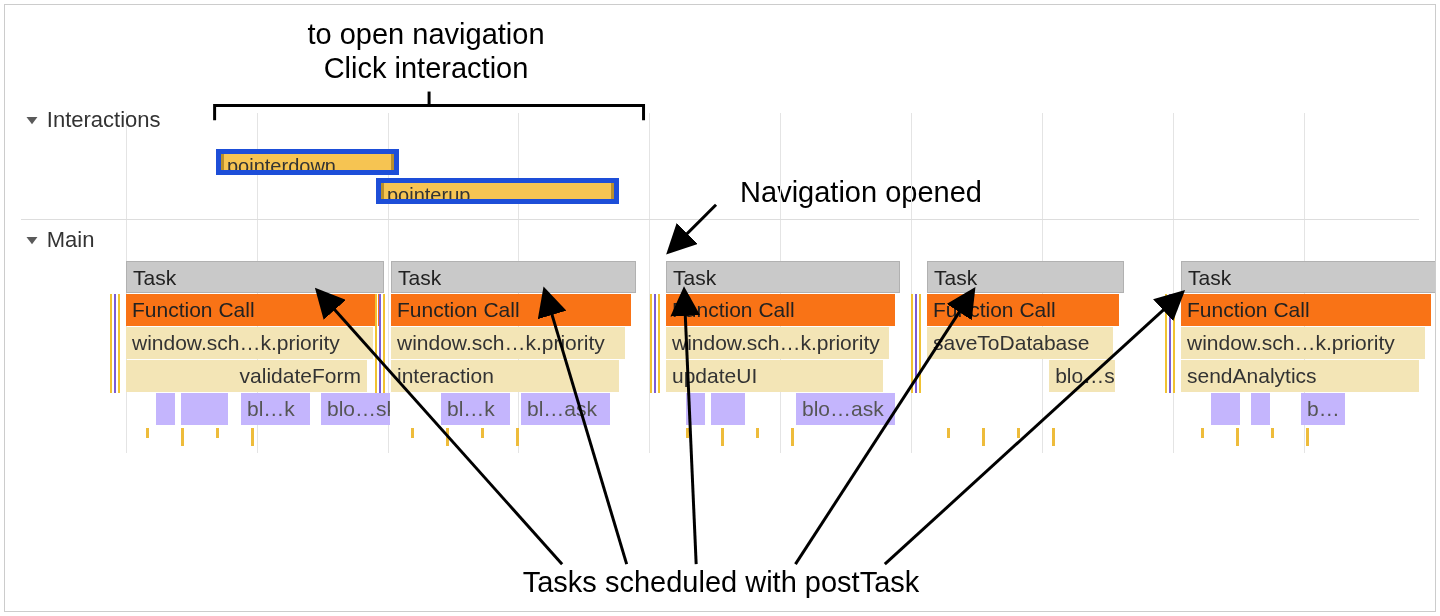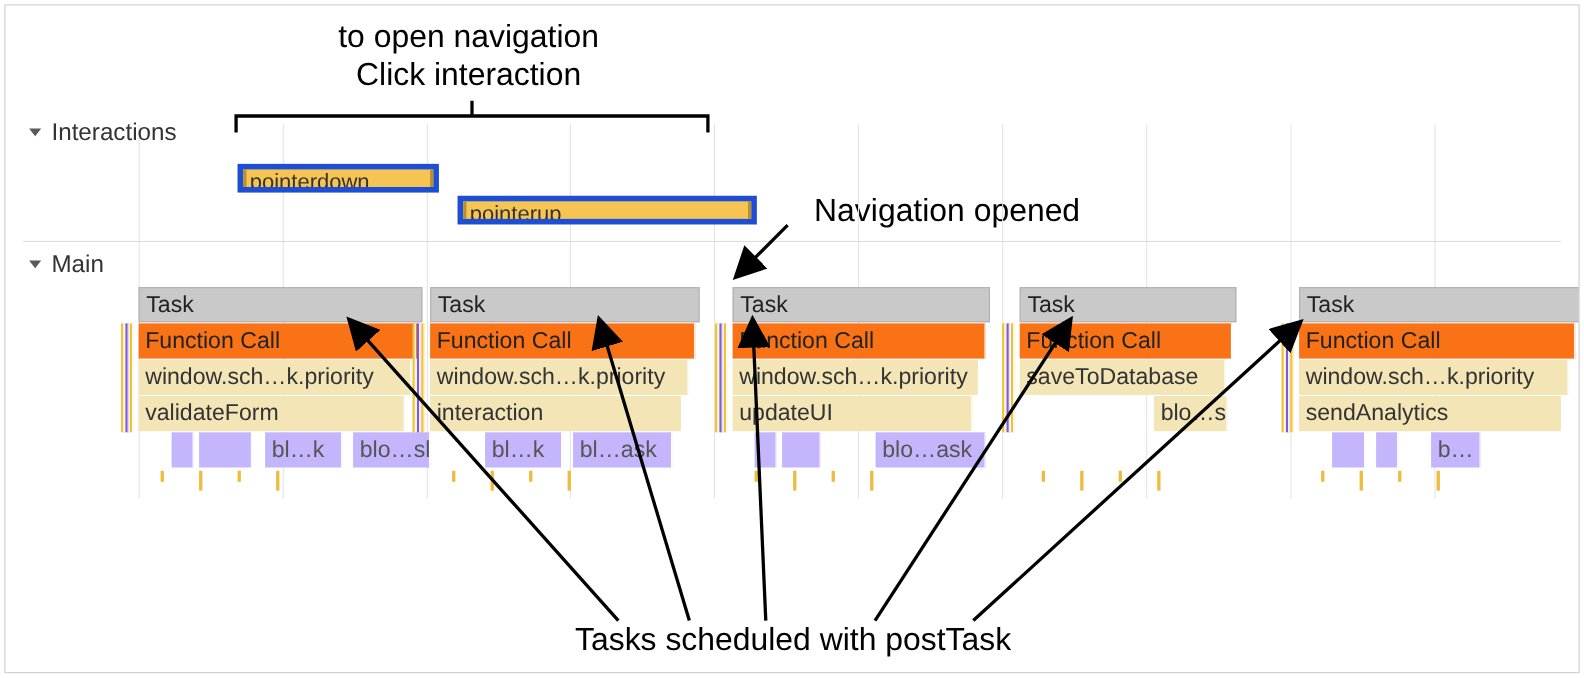--- a/index.html
+++ b/index.html
@@ -50,32 +50,32 @@
         <div class="gridline" style="left: 1152px;"></div>
         <div class="gridline" style="left: 1283px;"></div>
         <div class="gridline" style="left: 1414px;"></div>
       </div>
 
     <div class="track-label" style="left:0; top:102px;">
       <span class="disclosure">▼</span><span>Interactions</span>
     </div>
     <div id="interactions">
         <div class="bar interaction" style="left: 195px; top: 144px; width: 183px;">pointerdown<div class="edge" style="left: 0px;"></div><div class="edge" style="right: 0px;"></div></div>
-        <div class="bar interaction" style="left: 355px; top: 173px; width: 272px; margin-left: 40px;">pointerup<div class="edge" style="left: 0px;"></div><div class="edge" style="right: 0px;"></div></div>
+        <div class="bar interaction" style="left: 355px; top: 173px; width: 243px;">pointerup<div class="edge" style="left: 0px;"></div><div class="edge" style="right: 0px;"></div></div>
       </div>
     <div class="divider" style="top:214px;"></div>
 
     <div class="track-label" style="left:0; top:222px;">
       <span class="disclosure">▼</span><span>Main</span>
     </div>
     <div id="main-stacks">
         <div class="bar task" style="left: 105px; top: 256px; width: 258px;">Task</div>
         <div class="bar fn" style="left: 105px; top: 289px; width: 254px;">Function Call</div>
         <div class="bar pri" style="left: 105px; top: 322px; width: 248px;">window.sch…k.priority</div>
-        <div class="bar sub" style="left: 105px; top: 355px; width: 242px;">validateForm</div>
+        <div class="bar sub" style="left: 105px; top: 355px; width: 242px; text-align: right;">validateForm</div>
         <div class="bar blk no-text" style="left: 135px; top: 388px; width: 20px;"></div>
         <div class="bar blk no-text" style="left: 160px; top: 388px; width: 48px;"></div>
         <div class="bar blk" style="left: 220px; top: 388px; width: 70px;">bl…k</div>
         <div class="bar blk" style="left: 300px; top: 388px; width: 70px;">blo…sk</div>
         <div class="thin " style="left: 89px; top: 289px; height: 99px;"></div>
         <div class="thin hi" style="left: 93px; top: 289px; height: 99px;"></div>
         <div class="thin " style="left: 97px; top: 289px; height: 99px;"></div>
         <div class="tick" style="left: 125px; top: 423px; height: 10px;"></div>
         <div class="tick" style="left: 160px; top: 423px; height: 18px;"></div>
         <div class="tick" style="left: 195px; top: 423px; height: 10px;"></div>

